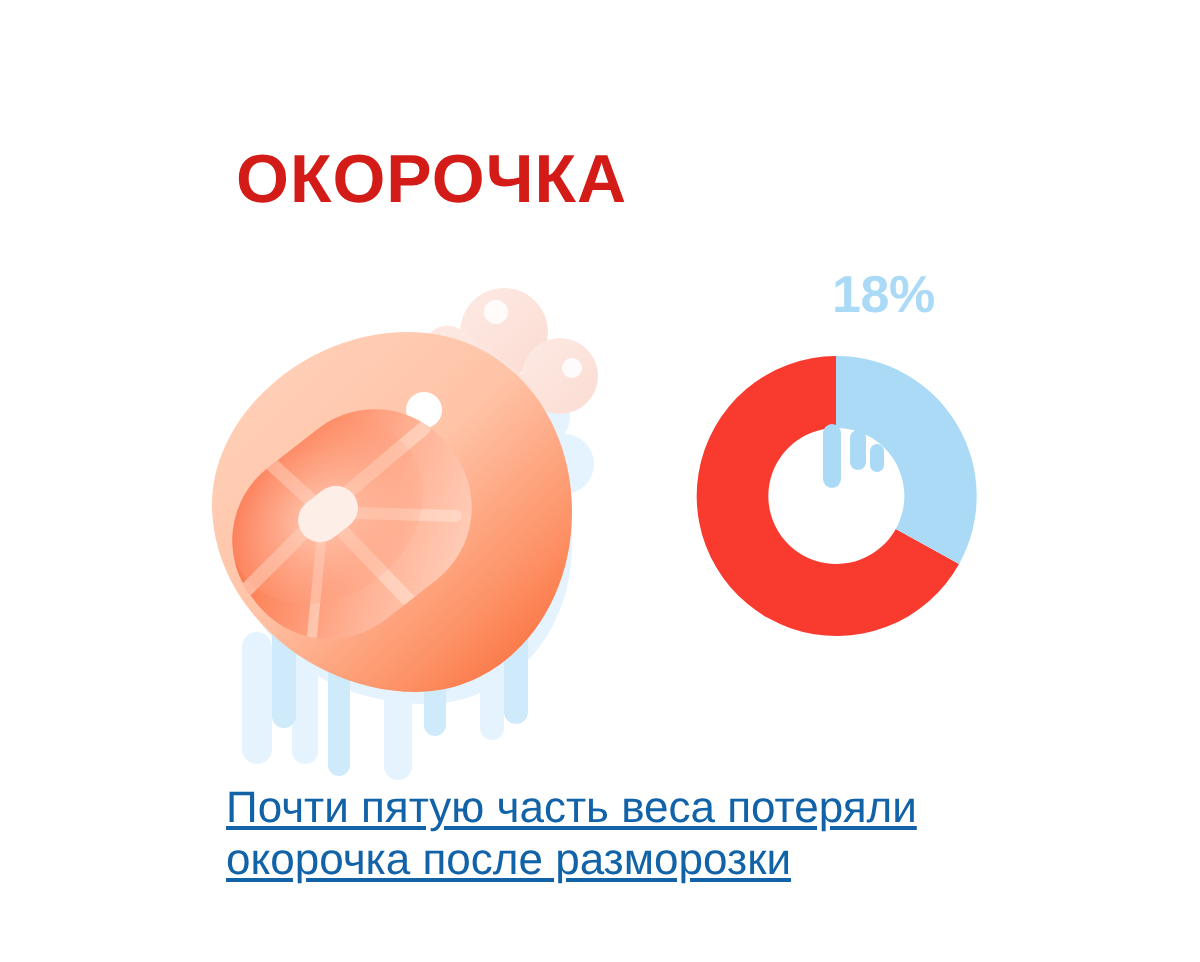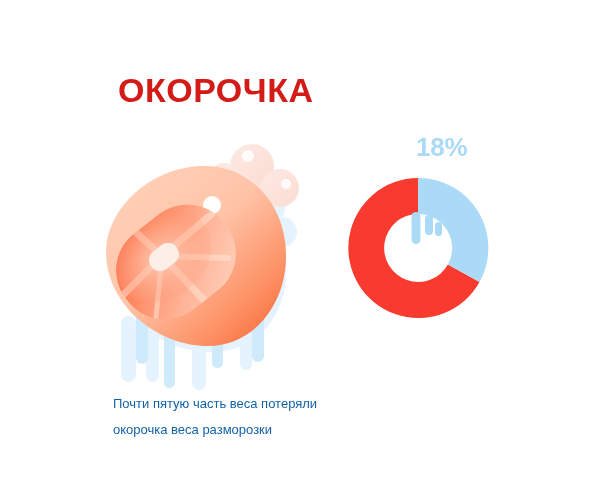--- a/index.html
+++ b/index.html
@@ -72,23 +72,24 @@
     white-space: nowrap;
     letter-spacing: -0.2px;
   }
 
   
   #caption {
     position: absolute;
     left: 113px;
     top: 371px;
     width: 400px;
-    font-size: 13px;
+    font-size: 22px;
     color: #1262a8;
     line-height: 26px;
+    text-decoration: underline;
   }
   #caption .cap-line {
     display: block;
     white-space: nowrap;
   }
 </style>
 </head>
 <body>
 
 <div id="canvas">
@@ -204,16 +205,16 @@
         <rect x="87" y="47" width="8" height="20" rx="4"></rect>
         <rect x="97" y="54" width="7" height="14" rx="3.5"></rect>
       </g>
     </svg>
   </div>
 
   <div id="pct">18%</div>
 
   <div id="caption">
     <span class="cap-line">Почти пятую часть веса потеряли</span>
-    <span class="cap-line">окорочка веса разморозки</span>
+    <span class="cap-line">окорочка после разморозки</span>
   </div>
 
 </div>
 
 </body></html>

